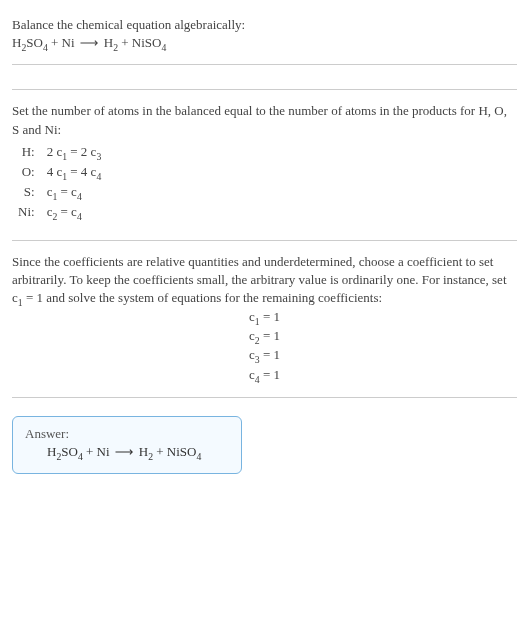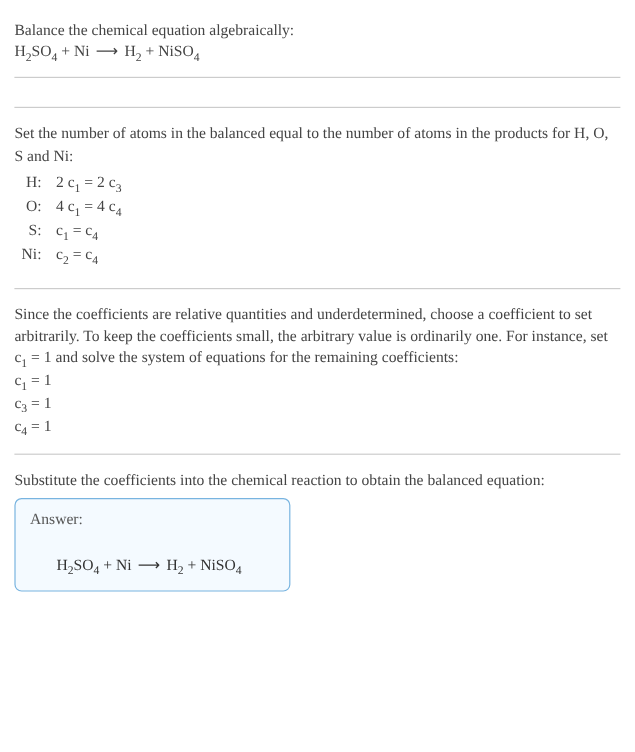--- a/index.html
+++ b/index.html
@@ -27,34 +27,35 @@
     .eq-table td {
       padding: 0 6px 2px 6px;
       vertical-align: baseline;
     }
     .eq-table td:first-child {
       text-align: right;
       color: #444;
     }
     .coef-list div {
       margin: 1px 0;
+      text-align: center;
     }
     .answer-box {
       border: 1px solid #78b4e0;
       border-radius: 6px;
       background: #f4faff;
       padding: 8px 12px 12px 12px;
       margin-top: 6px;
       display: inline-block;
       min-width: 230px;
     }
     .answer-label {
       color: #555;
       font-size: 13px;
-      margin-bottom: 20px;
+      margin-bottom: 0;
     }
     .answer-eq {
       padding-left: 22px;
       color: #333;
     }
     sub { font-size: 0.75em; vertical-align: sub; line-height: 0; }
     .sub-i { font-style: italic; font-size: 0.78em; vertical-align: sub; line-height: 0; }
     .arrow { padding: 0 2px; }
   </style>
 </head>
@@ -95,26 +96,26 @@
   </tbody>
     </table>
 </div>
 
 <hr class="hr">
 
 <div class="section">
   <div>Since the coefficients are relative quantities and underdetermined, choose a coefficient to set arbitrarily. To keep the coefficients small, the arbitrary value is ordinarily one. For instance, set c<sub>1</sub> = 1 and solve the system of equations for the remaining coefficients:</div>
   <div class="coef-list">
     <div>c<sub>1</sub> = 1</div>
+    <div>c<sub>2</sub> = 1</div>
     <div>c<sub>3</sub> = 1</div>
     <div>c<sub>4</sub> = 1</div>
   </div>
 </div>
 
 <hr class="hr">
 
 <div class="section">
-  <div>Substitute the coefficients into the chemical reaction to obtain the balanced equation:</div>
   <div class="answer-box">
     <div class="answer-label">Answer:</div>
     <div class="answer-eq">H<sub>2</sub>SO<sub>4</sub> + Ni <span class="arrow">⟶</span> H<sub>2</sub> + NiSO<sub>4</sub></div>
   </div>
 </div>
 
 </body></html>

